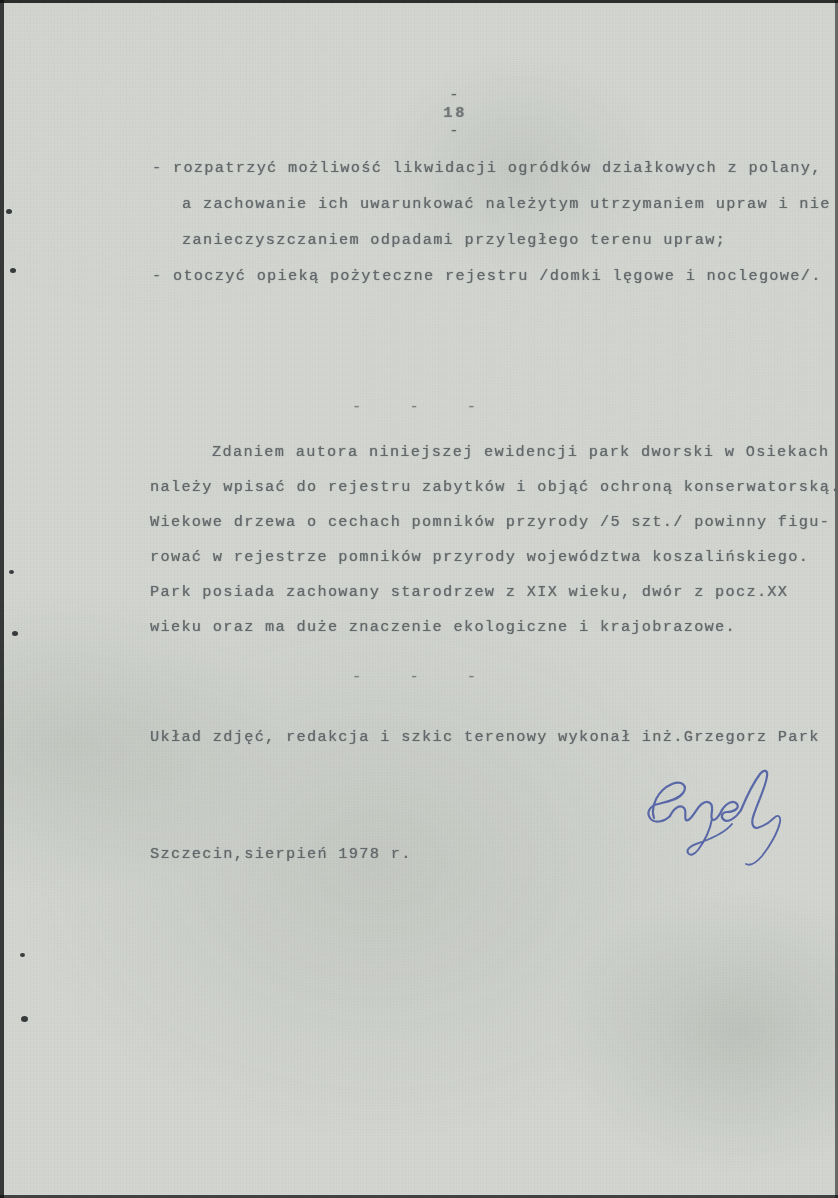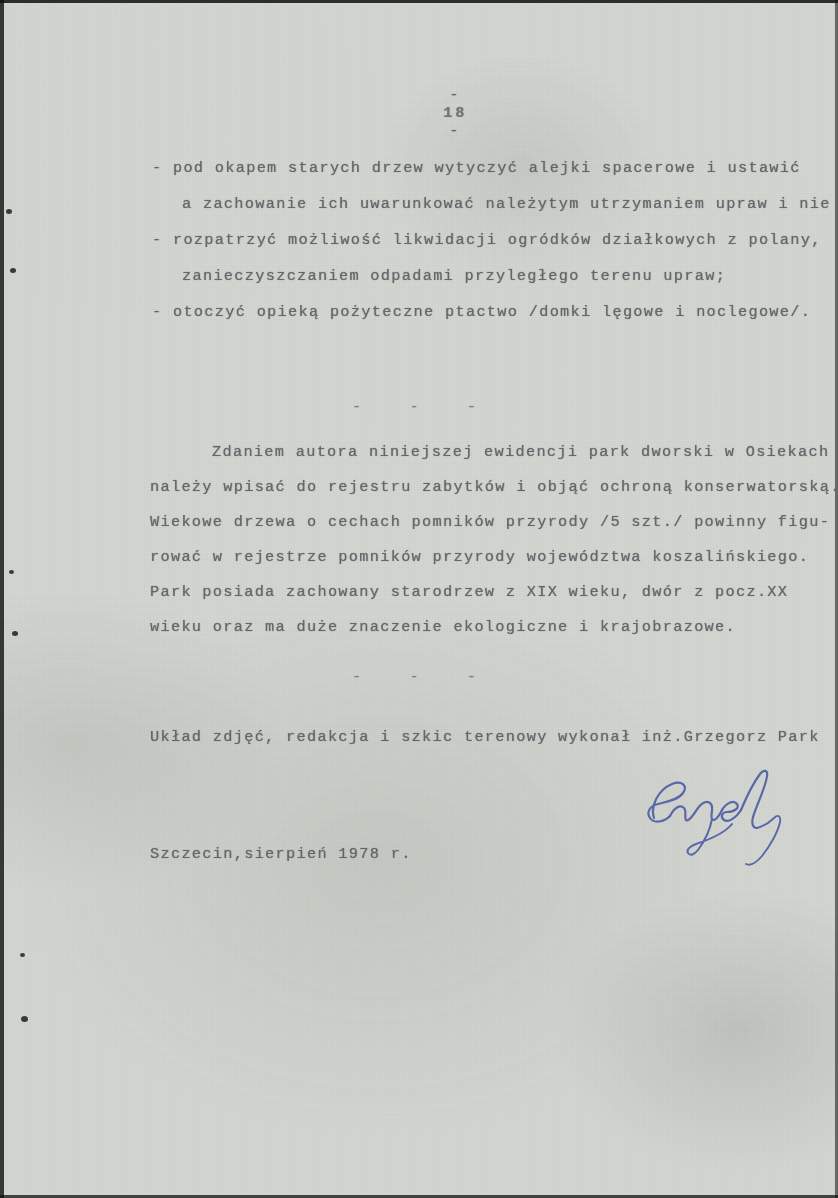--- a/index.html
+++ b/index.html
@@ -163,25 +163,24 @@
 
   <div class="content">
 
     <div class="typed page-number">
       <span>-</span>
       <span class="num">18</span>
       <span>-</span>
     </div>
 
     <div class="bullets">
-      <div class="typed line">- pod okapem starych drzew wytyczyć alejki spacerowe i ustawić</div>
+      <div class="typed line">- rozpatrzyć możliwość likwidacji ogródków działkowych z polany,</div>
       <div class="typed line indent">a zachowanie ich uwarunkować należytym utrzymaniem upraw i nie</div>
-      <div class="typed line">- rozpatrzyć możliwość likwidacji ogródków działkowych z polany,</div>
       <div class="typed line indent">zanieczyszczaniem odpadami przyległego terenu upraw;</div>
-      <div class="typed line">- otoczyć opieką pożyteczne ptactwo /domki lęgowe i noclegowe/.</div>
+      <div class="typed line">- otoczyć opieką pożyteczne rejestru /domki lęgowe i noclegowe/.</div>
     </div>
 
     <div class="typed sep sep-1">-  -  -</div>
 
     <div class="body-par">
       <div class="typed line first">Zdaniem autora niniejszej ewidencji park dworski w Osiekach</div>
       <div class="typed line">należy wpisać do rejestru zabytków i objąć ochroną konserwatorską.</div>
       <div class="typed line">Wiekowe drzewa o cechach pomników przyrody /5 szt./ powinny figu-</div>
       <div class="typed line">rować w rejestrze pomników przyrody województwa koszalińskiego.</div>
       <div class="typed line">Park posiada zachowany starodrzew z XIX wieku, dwór z pocz.XX</div>

